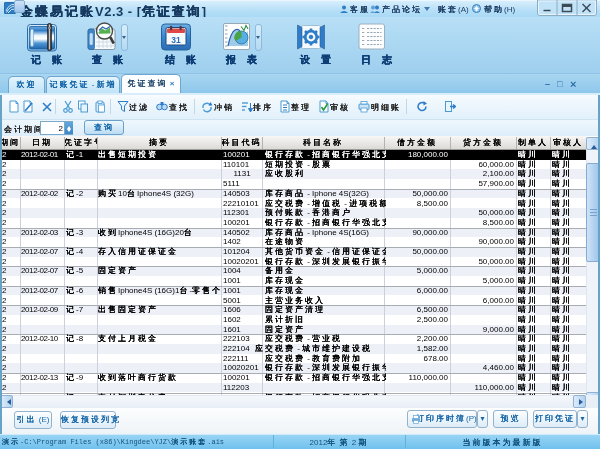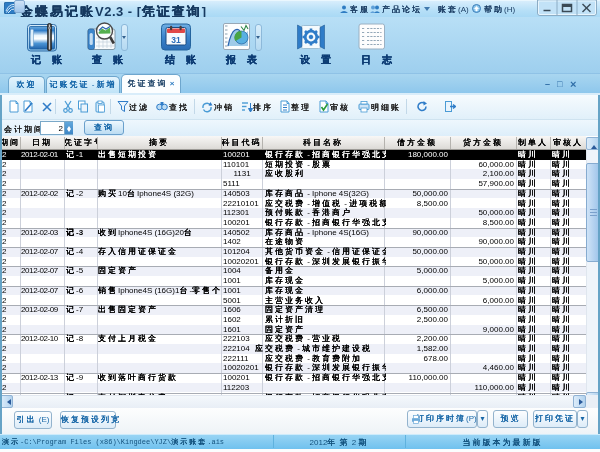--- a/index.html
+++ b/index.html
@@ -432,21 +432,21 @@
     <div class="tc" style="left:518px;top:58.2px;width:30px;"><i class="k">晴川</i></div>
     <div class="tc" style="left:552px;top:58.2px;width:32px;"><i class="k">晴川</i></div>
     <div class="tc" style="left:2px;top:67.9px;width:17px;">2</div>
     <div class="tc" style="left:223px;top:67.9px;width:38px;">100201</div>
     <div class="tc" style="left:265px;top:67.9px;width:121px;"><i class="k">银行存款</i> - <i class="k">招商银行华强北支行</i></div>
     <div class="tc num" style="left:450px;top:67.9px;width:64px">8,500.00</div>
     <div class="tc" style="left:518px;top:67.9px;width:30px;"><i class="k">晴川</i></div>
     <div class="tc" style="left:552px;top:67.9px;width:32px;"><i class="k">晴川</i></div>
     <div class="tc" style="left:2px;top:77.6px;width:17px;">2</div>
     <div class="tc" style="left:21px;top:77.6px;width:43px;letter-spacing:-.4px;">2012-02-03</div>
-    <div class="tc" style="left:66px;top:77.6px;width:48px;font-weight:bold;"><i class="k">记</i>-3</div>
+    <div class="tc" style="left:66px;top:77.6px;width:48px;"><i class="k">记</i>-3</div>
     <div class="tc" style="left:98px;top:77.6px;width:122px;"><i class="k">收到</i>Iphone4S (16G)20<i class="k">台</i></div>
     <div class="tc" style="left:223px;top:77.6px;width:38px;">140502</div>
     <div class="tc" style="left:265px;top:77.6px;width:121px;"><i class="k">库存商品</i> - Iphone 4S(16G)</div>
     <div class="tc num" style="left:384px;top:77.6px;width:64px">90,000.00</div>
     <div class="tc" style="left:518px;top:77.6px;width:30px;"><i class="k">晴川</i></div>
     <div class="tc" style="left:552px;top:77.6px;width:32px;"><i class="k">晴川</i></div>
     <div class="tc" style="left:2px;top:87.3px;width:17px;">2</div>
     <div class="tc" style="left:223px;top:87.3px;width:38px;">1402</div>
     <div class="tc" style="left:265px;top:87.3px;width:121px;"><i class="k">在途物资</i></div>
     <div class="tc num" style="left:450px;top:87.3px;width:64px">90,000.00</div>

